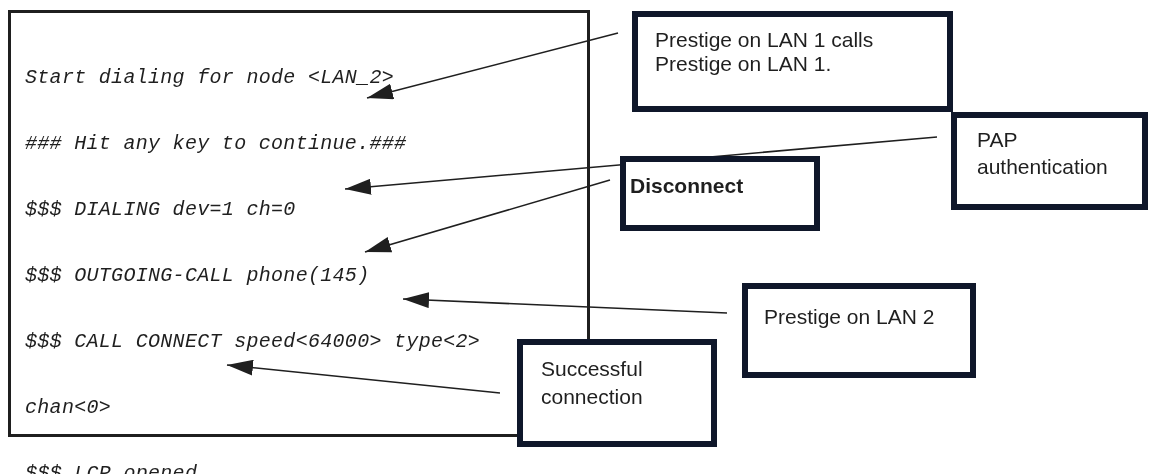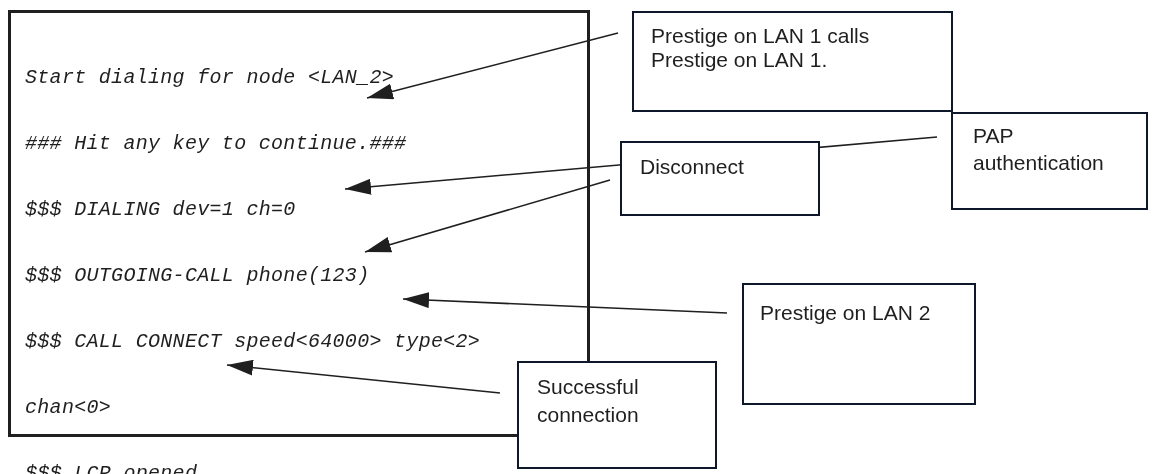--- a/index.html
+++ b/index.html
@@ -34,45 +34,45 @@
   }
   .console-line { height: 22px; }
   .arrows {
     position: absolute;
     left: 0; top: 0;
     z-index: 2;
   }
   .arrows line { stroke: #1f1f1f; stroke-width: 1.6; }
   .callout {
     position: absolute;
-    border: 2px solid #0f172a;
+    border: 6px solid #0f172a;
     background: #ffffff;
     box-sizing: border-box;
     z-index: 3;
     font-size: 21px;
     color: #1f1f1f;
   }
   #co-prestige1 { left: 632px; top: 11px;  width: 321px; height: 101px; padding: 11px 0 0 17px; line-height: 24px; }
   #co-pap       { left: 951px; top: 112px; width: 197px; height: 98px;  padding: 8px 0 4px 20px; line-height: 27px; }
-  #co-disconnect{ left: 620px; top: 141px; width: 200px; height: 75px;  padding: 12px 0 0 18px; line-height: 24px; }
-  #co-callback  { left: 742px; top: 283px; width: 234px; height: 122px;  padding: 13px 0 0 16px; line-height: 30px; }
-  #co-success   { left: 517px; top: 361px; width: 200px; height: 108px; padding: 10px 16px 0 18px; line-height: 28px; }
+  #co-disconnect{ left: 620px; top: 156px; width: 200px; height: 75px;  padding: 12px 0 0 4px; line-height: 24px; font-weight: bold; }
+  #co-callback  { left: 742px; top: 283px; width: 234px; height: 95px;  padding: 13px 0 0 16px; line-height: 30px; }
+  #co-success   { left: 517px; top: 339px; width: 200px; height: 108px; padding: 10px 16px 0 18px; line-height: 28px; }
   .callout-line { display: block; }
 </style>
 </head>
 <body>
 
 <div class="canvas">
 
   <div class="terminal">
     <div class="terminal-text">
       <div class="console-line">Start dialing for node &lt;LAN_2&gt;</div>
       <div class="console-line">### Hit any key to continue.###</div>
       <div class="console-line">$$$ DIALING dev=1 ch=0</div>
-      <div class="console-line">$$$ OUTGOING-CALL phone(123)</div>
+      <div class="console-line">$$$ OUTGOING-CALL phone(145)</div>
       <div class="console-line">$$$ CALL CONNECT speed&lt;64000&gt; type&lt;2&gt;</div>
       <div class="console-line">chan&lt;0&gt;</div>
       <div class="console-line">$$$ LCP opened</div>
       
       
       
       
       
       
       

